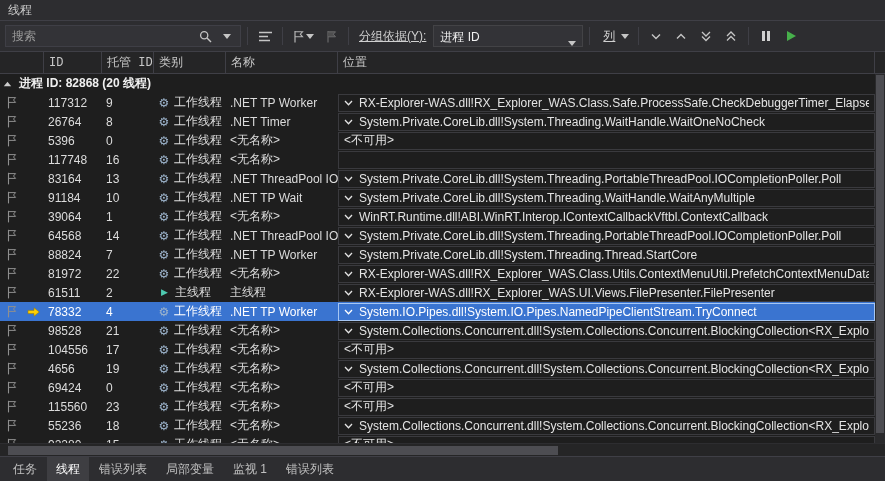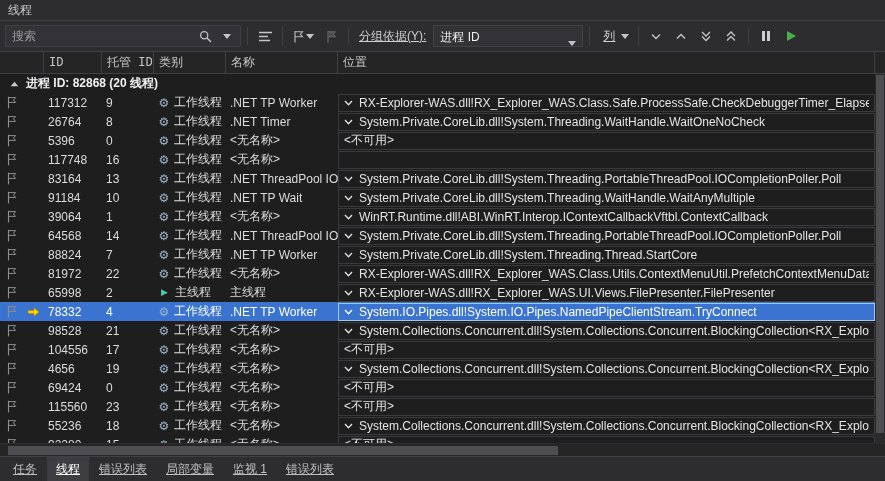--- a/index.html
+++ b/index.html
@@ -28,21 +28,21 @@
     display:flex; align-items:flex-end; justify-content:space-between; padding:0 6px; color:#f0f0f0; }
   .dim { opacity:.55; }
   
   .grid-header { height:22px; flex:0 0 22px; background:#252526; display:grid;
     grid-template-columns:44px 58px 52px 72px 112px 1fr; padding-right:10px;
     border-bottom:1px solid #3f3f46;font-family:Liberation Mono, monospace; }
   .hcell { display:flex; align-items:center; padding:0 5px; color:#c8c8c8;
     border-right:1px solid #3f3f46; white-space:nowrap; overflow:hidden; }
   
   .content { flex:1 1 auto; position:relative; overflow:hidden; background:#1e1e1e; padding-right:10px; }
-  .group-row { height:19px; display:flex; align-items:center; gap:7px; padding-left:10px;
+  .group-row { height:19px; display:flex; align-items:center; gap:7px; padding-left:3px;
     font-weight:bold; color:#f0f0f0; white-space:nowrap; }
   .row { height:19px; display:grid; grid-template-columns:22px 22px 58px 52px 72px 112px 1fr;
     align-items:center; white-space:nowrap; }
   .cell { padding:0 4px; overflow:hidden; display:flex; align-items:center; gap:4px; height:100%; }
   .flag-cell { justify-content:center; }
   .cur-cell { justify-content:center; padding:0; }
   .row .cur-arrow { display:none; }
   .row.current .cur-arrow { display:block; }
   .cat-icon { width:13px; display:inline-flex; justify-content:center; }
   .cat-icon.gears-icon::before { content:"⚙"; color:#9db4cc; font-size:12px; line-height:1; }
@@ -55,21 +55,21 @@
   .row.selected .loc { border-color:#a6c6f2; color:#fff; }
   
   .vscroll { position:absolute; top:0; right:0; bottom:0; width:10px; background:#2a2a2c; }
   .vthumb { position:absolute; top:1px; left:1px; width:8px; height:97%; background:#4d4d52; }
   .hscroll { height:13px; flex:0 0 13px; background:#252526; position:relative;
     border-top:1px solid #2d2d30; }
   .hthumb { position:absolute; left:8px; top:2px; width:550px; height:9px; background:#4d4d52; }
   
   .tabs { height:25px; flex:0 0 25px; background:#2d2d30; display:flex; align-items:stretch;
     padding-left:4px; gap:1px; border-top:1px solid #3f3f46; }
-  .tab { padding:0 9px; display:flex; align-items:center; color:#c0c0c0; white-space:nowrap;text-decoration:underline; }
+  .tab { padding:0 9px; display:flex; align-items:center; color:#c0c0c0; white-space:nowrap; }
   .tab.active { background:#3e3e42; color:#ffffff; }
   svg { flex:0 0 auto; }
 </style>
 </head>
 <body>
 
 <div class="window">
 
   <div class="titlebar">
     <span>线程</span>
@@ -511,21 +511,21 @@
           <span class="cell flag-cell">
             <svg width="11" height="13" viewBox="0 0 11 13">
               <path d="M2.5 0.8 V12.4" stroke="#8f8f8f" stroke-width="1.1"></path>
               <path d="M2.5 1.6 H9.6 L7.5 4 L9.6 6.4 H2.5" fill="none" stroke="#8f8f8f" stroke-width="1"></path>
             </svg>
           </span>
           <span class="cell cur-cell">
             
           </span>
           <span class="cell">
-            <span>65998</span>
+            <span>61511</span>
           </span>
           <span class="cell">
             <span>2</span>
           </span>
           <span class="cell">
             <span class="cat-icon main-thread-icon"></span>
             <span>主线程</span>
           </span>
           <span class="cell">
             <span>主线程</span>

